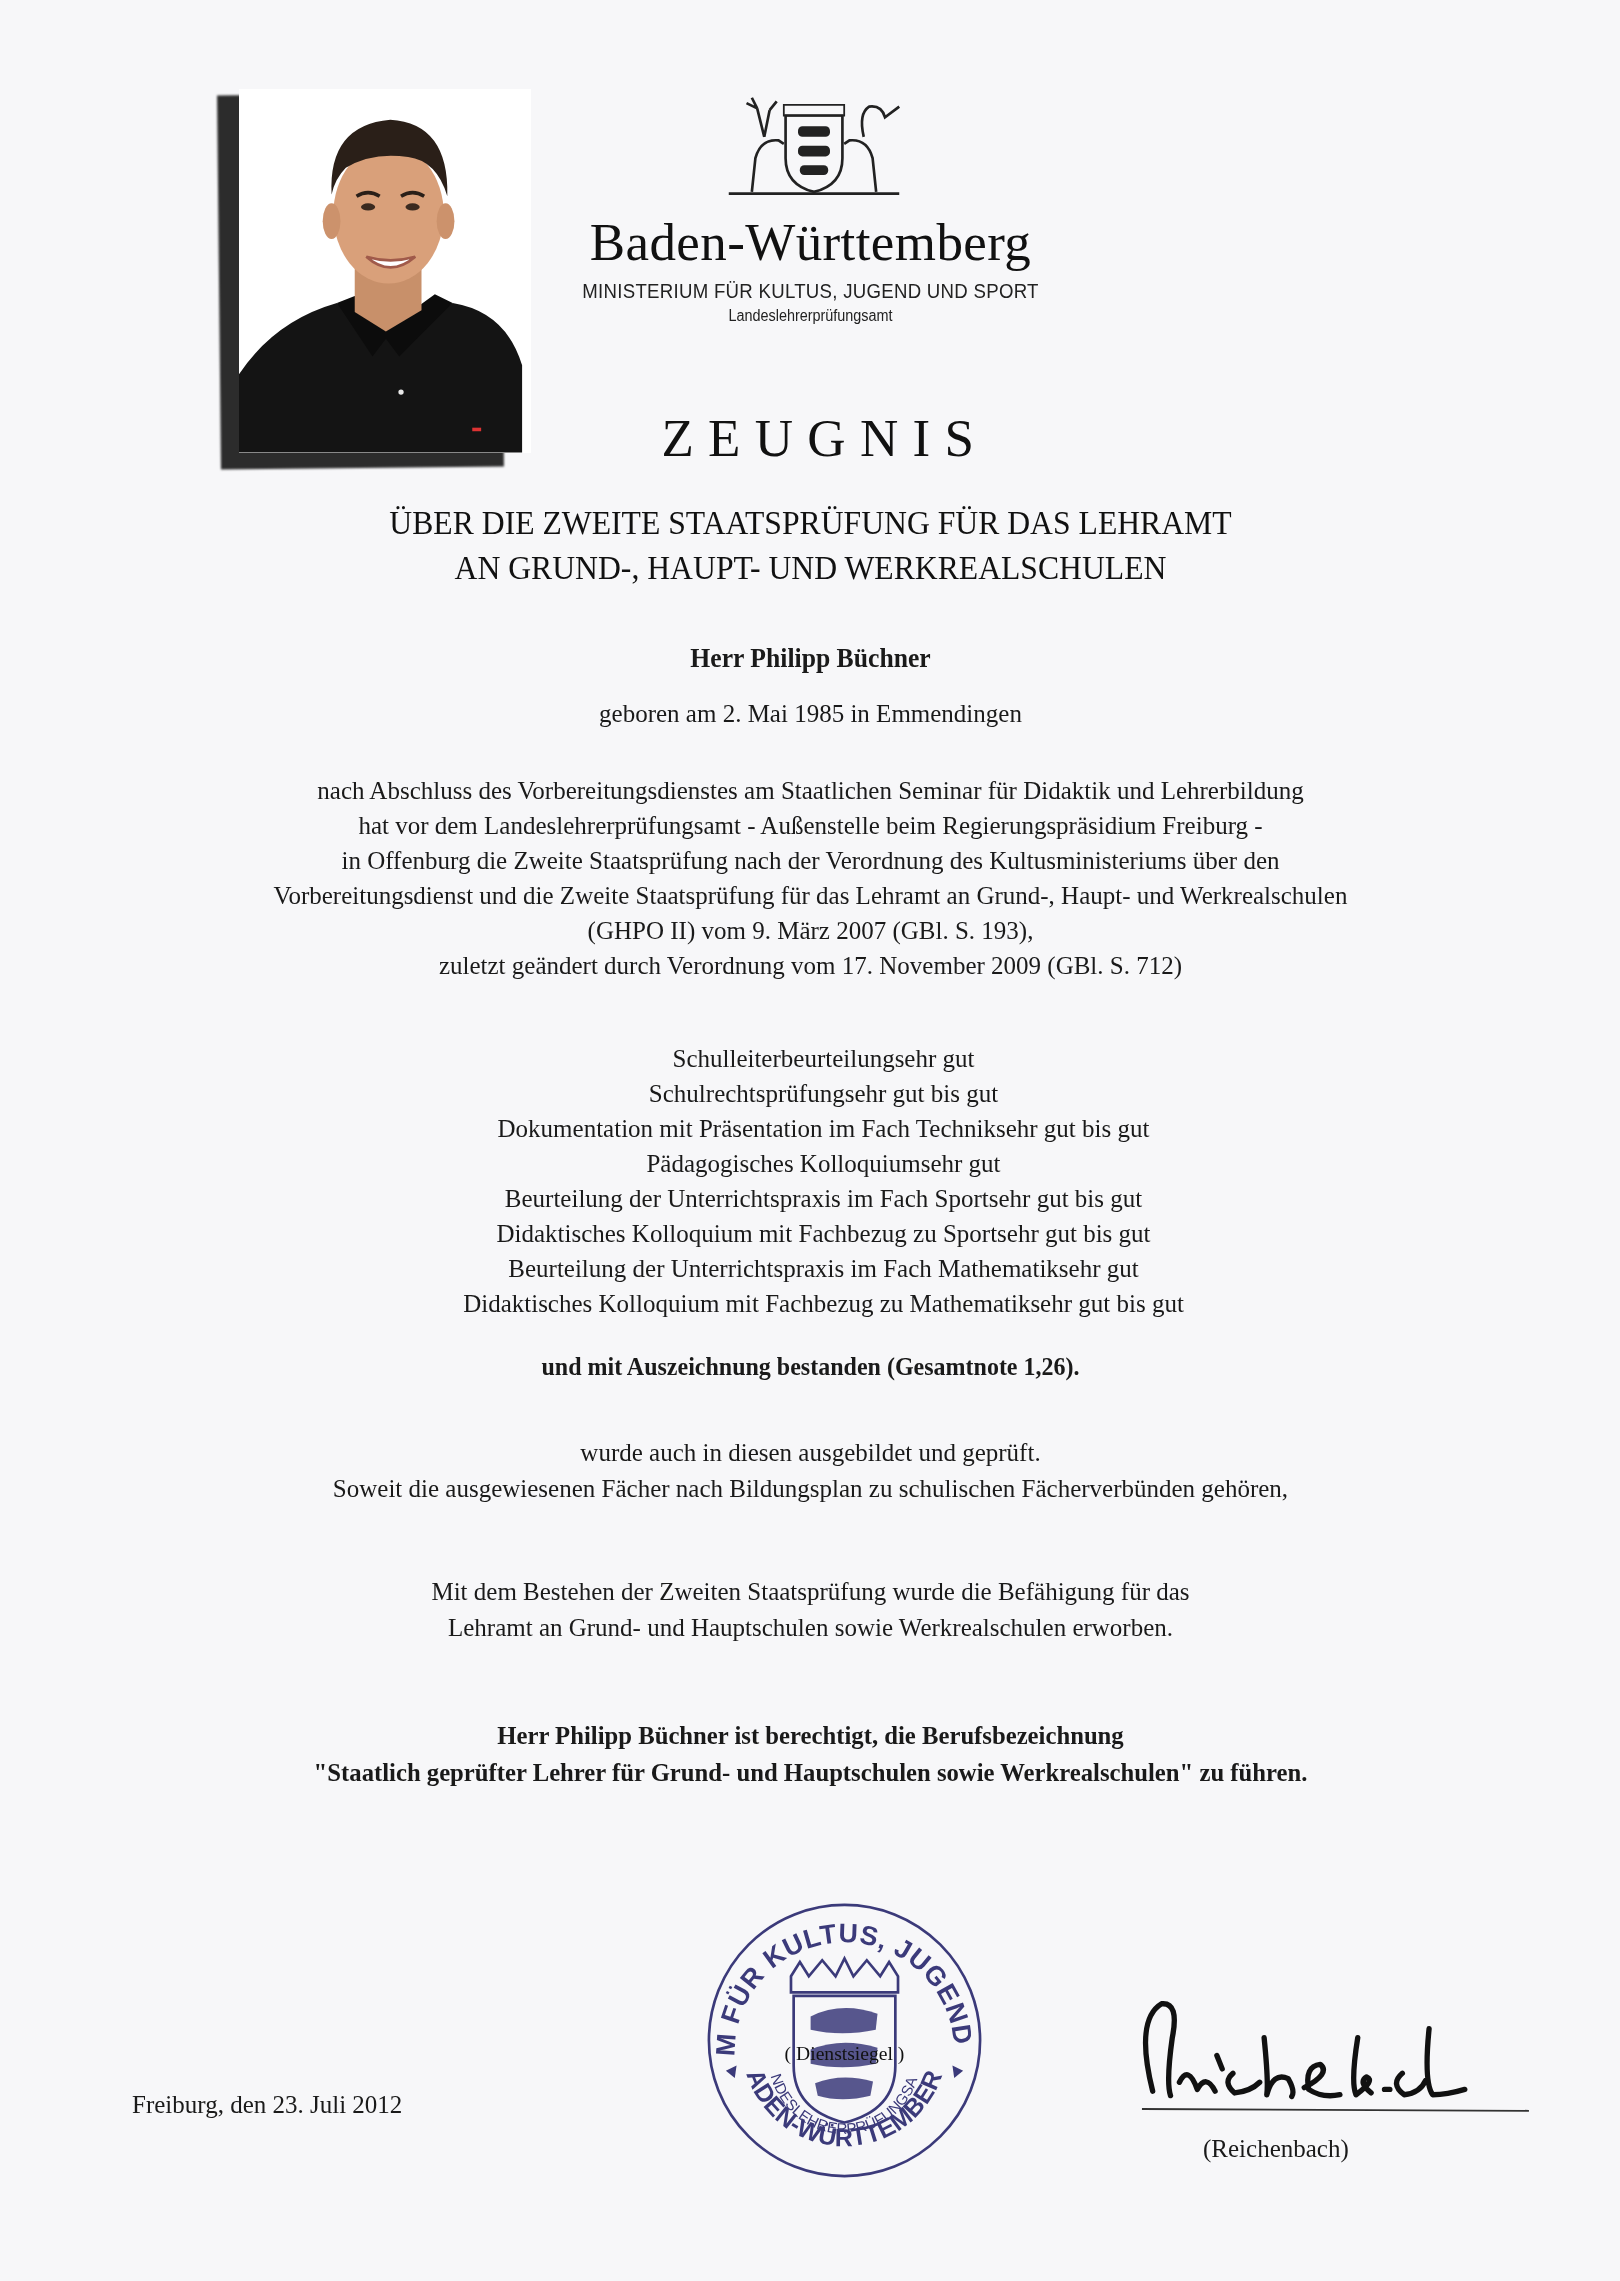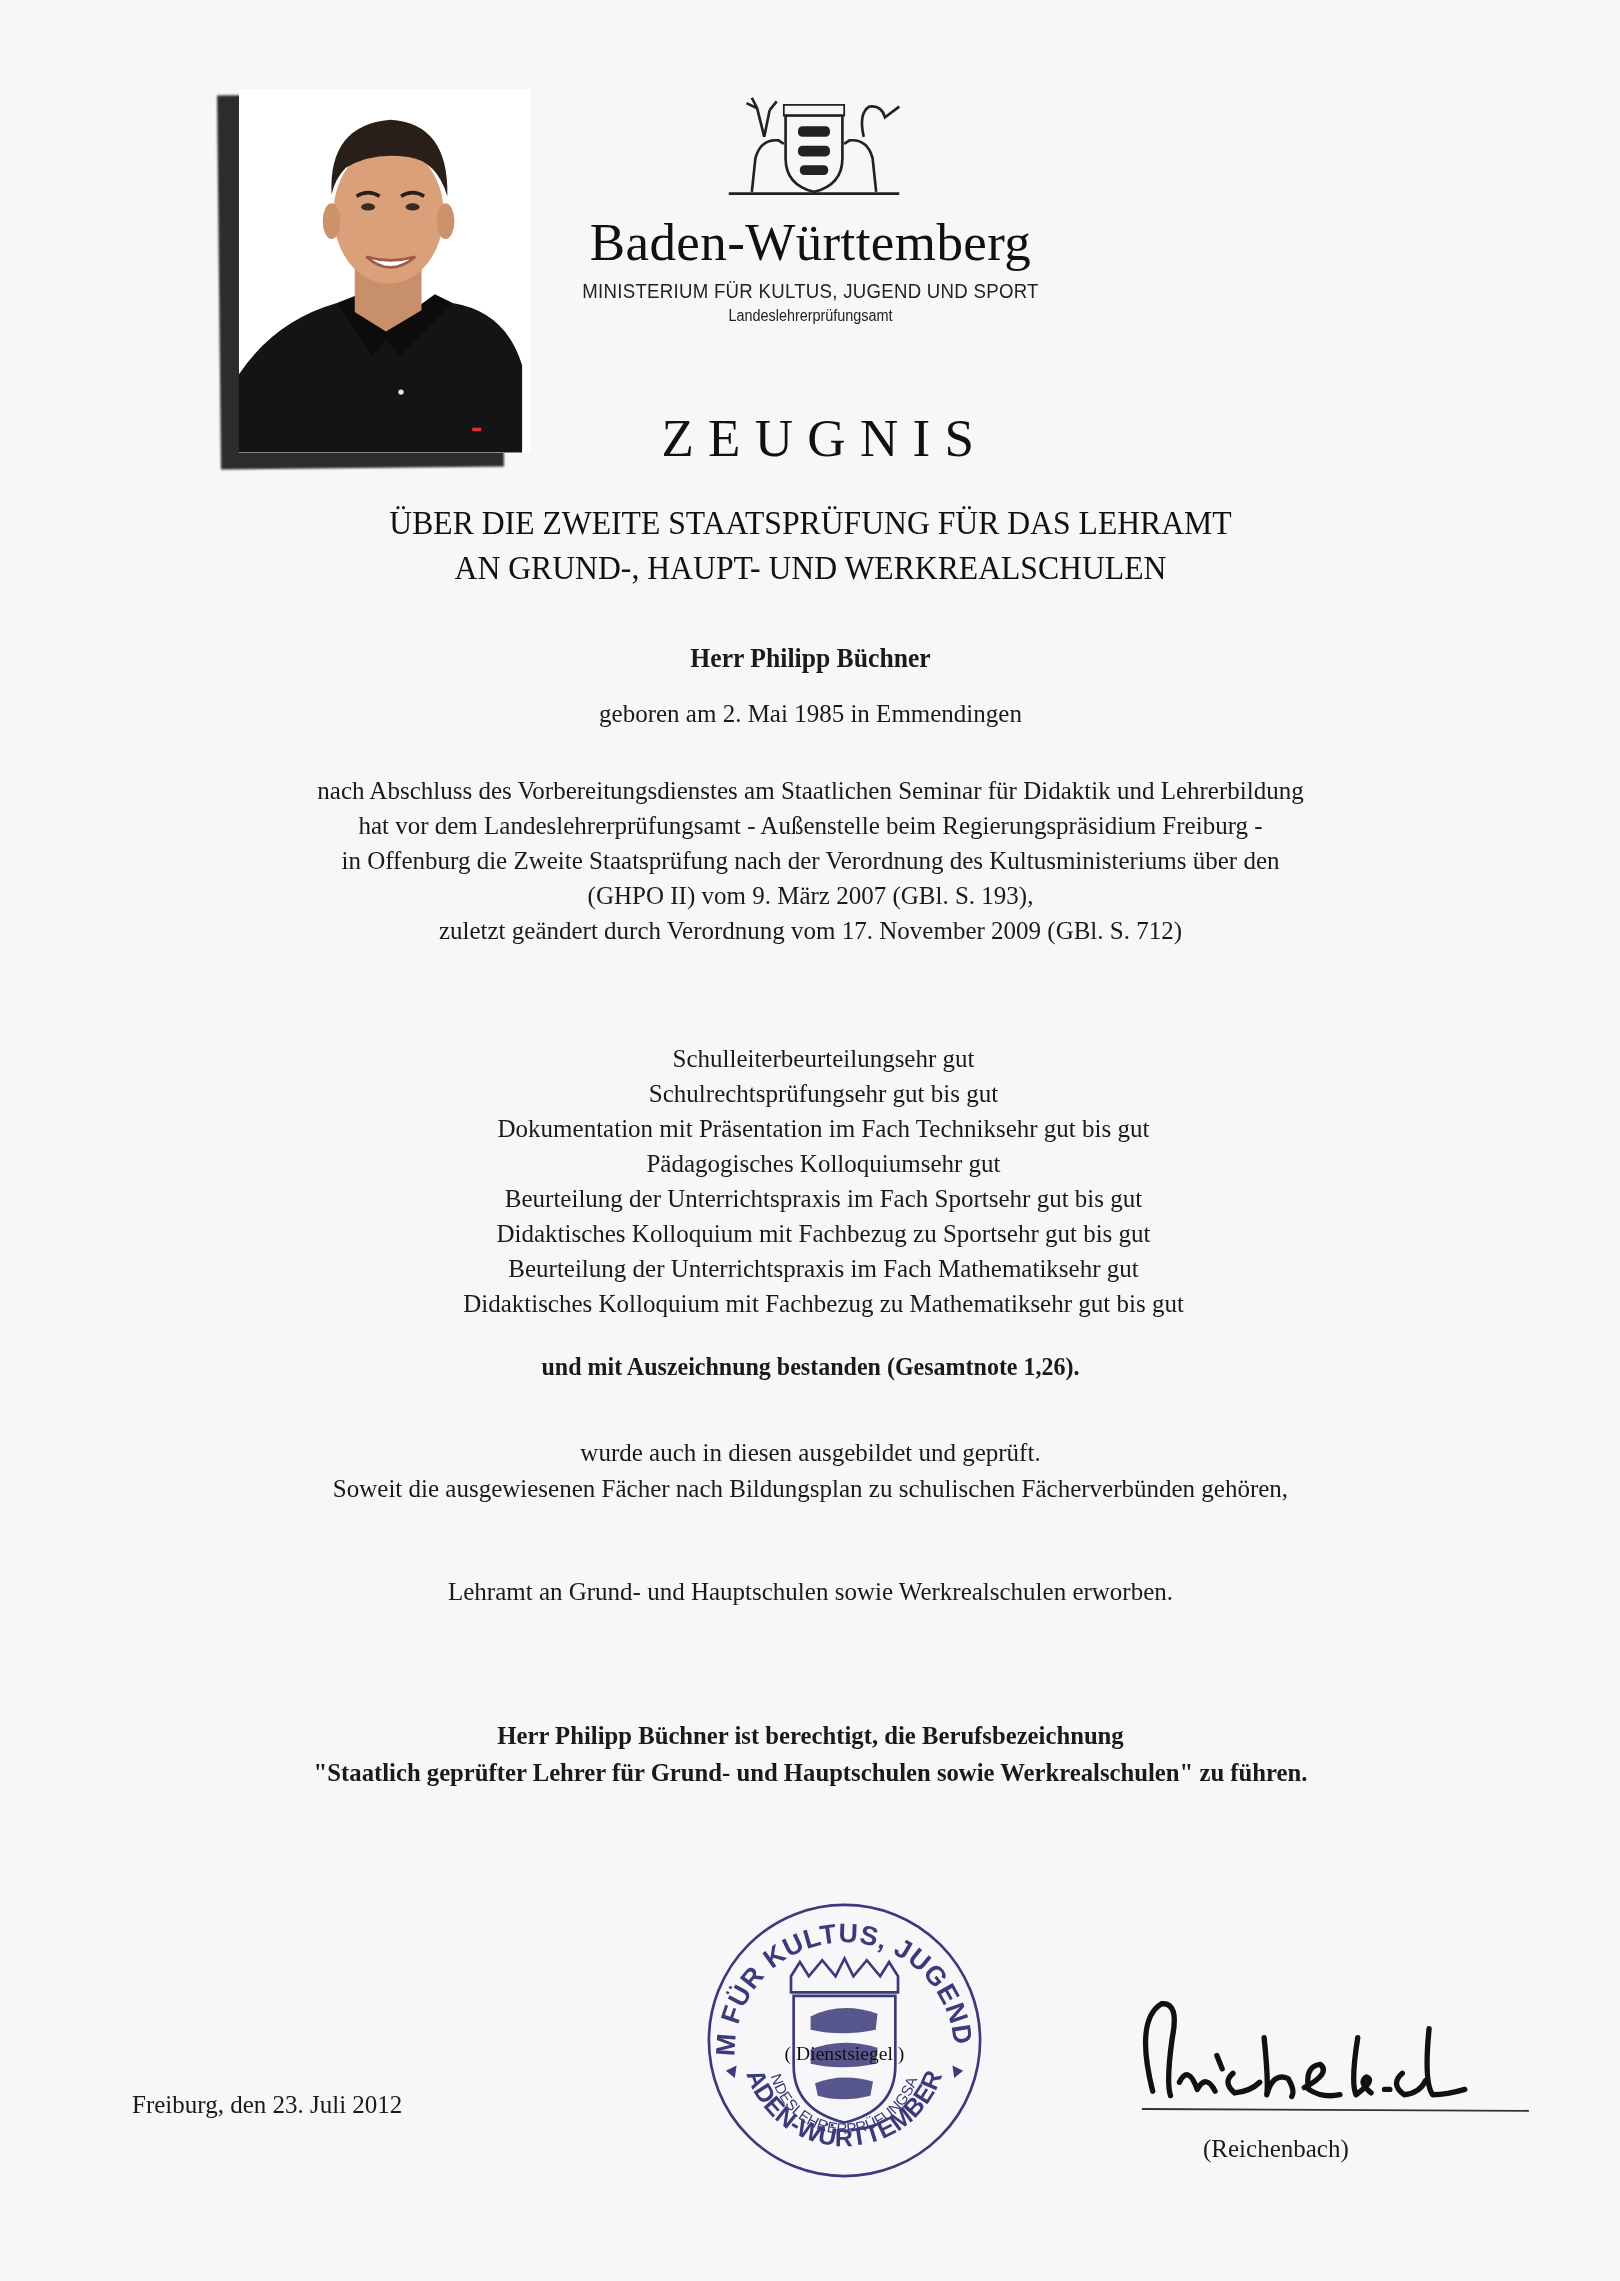--- a/index.html
+++ b/index.html
@@ -102,20 +102,21 @@
   <div>AN GRUND-, HAUPT- UND WERKREALSCHULEN</div>
 </div>
 
 <div id="holder-name" class="abs center">Herr Philipp Büchner</div>
 <div id="birth" class="abs center">geboren am 2. Mai 1985 in Emmendingen</div>
 
 <div id="intro" class="abs center">
   <div>nach Abschluss des Vorbereitungsdienstes am Staatlichen Seminar für Didaktik und Lehrerbildung</div>
   <div>hat vor dem Landeslehrerprüfungsamt - Außenstelle beim Regierungspräsidium Freiburg -</div>
   <div>in Offenburg die Zweite Staatsprüfung nach der Verordnung des Kultusministeriums über den</div>
+  <div>Vorbereitungsdienst und die Zweite Staatsprüfung für das Lehramt an Grund-, Haupt- und Werkrealschulen</div>
   <div>(GHPO II) vom 9. März 2007 (GBl. S. 193),</div>
   <div>zuletzt geändert durch Verordnung vom 17. November 2009 (GBl. S. 712)</div>
 </div>
 
 <div id="grades" class="abs">
   <div class="grade-row">
       <span>Schulleiterbeurteilung</span>
       <span>sehr gut</span>
     </div>
   <div class="grade-row">
@@ -149,20 +150,21 @@
 </div>
 
 <div id="result" class="abs center">und mit Auszeichnung bestanden (Gesamtnote 1,26).</div>
 
 <div id="subjects-note" class="abs center">
   <div>wurde auch in diesen ausgebildet und geprüft.</div>
   <div>Soweit die ausgewiesenen Fächer nach Bildungsplan zu schulischen Fächerverbünden gehören,</div>
 </div>
 
 <div id="qualification" class="abs center">
+  <div>Mit dem Bestehen der Zweiten Staatsprüfung wurde die Befähigung für das</div>
   <div>Lehramt an Grund- und Hauptschulen sowie Werkrealschulen erworben.</div>
 </div>
 
 <div id="title-right" class="abs center">
   <div>Herr Philipp Büchner ist berechtigt, die Berufsbezeichnung</div>
   <div>"Staatlich geprüfter Lehrer für Grund- und Hauptschulen sowie Werkrealschulen" zu führen.</div>
 </div>
 
 <div id="seal" class="abs">
   <svg width="291" height="289" viewBox="0 0 326 324">

